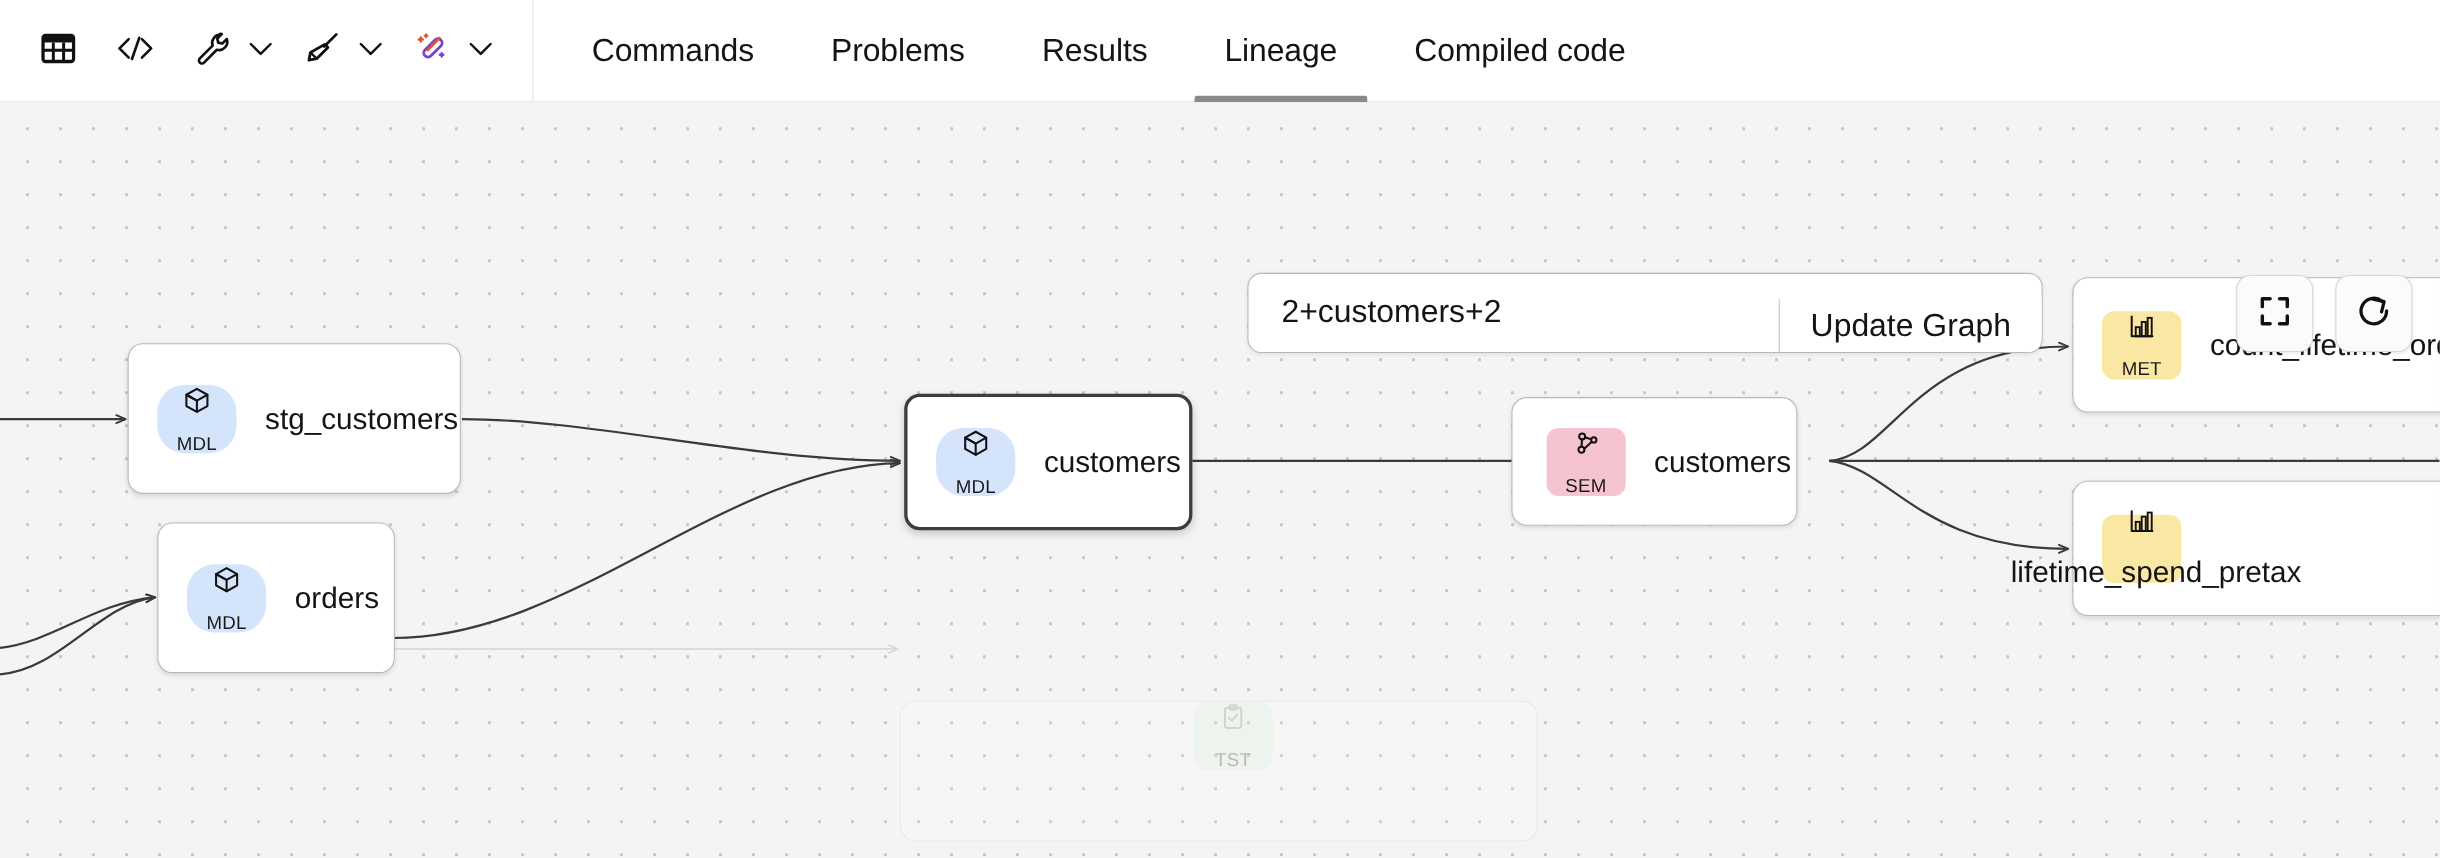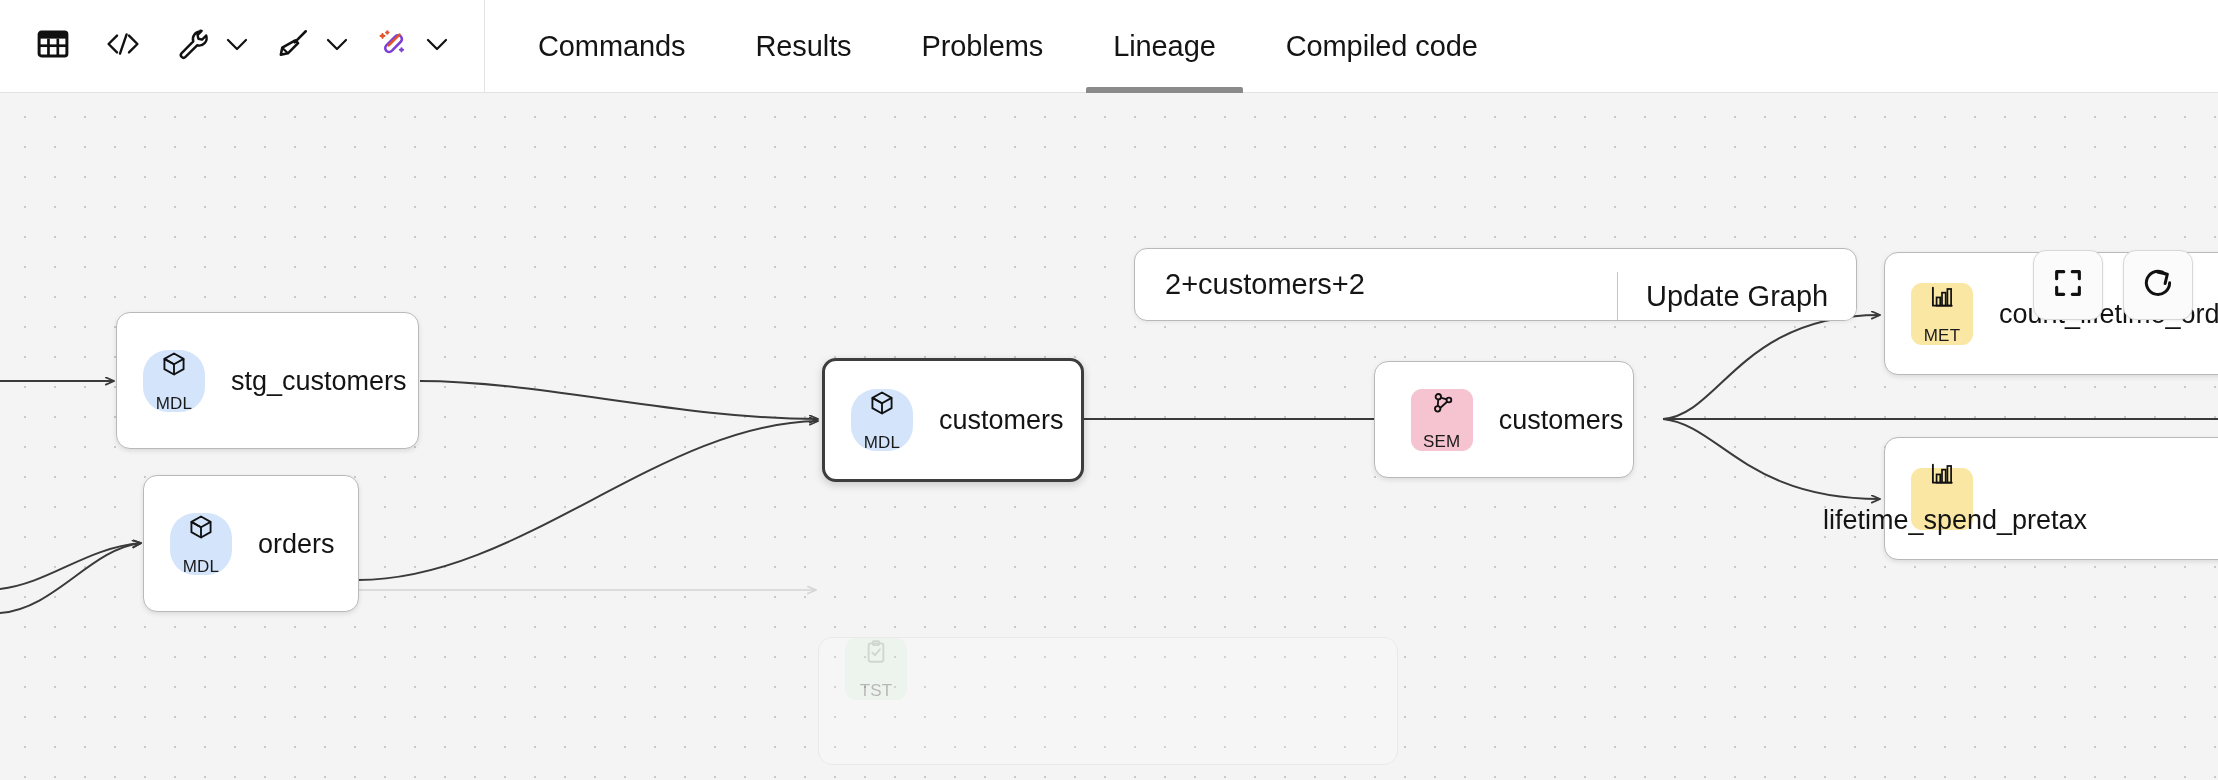--- a/index.html
+++ b/index.html
@@ -103,21 +103,21 @@
     border: 3px solid #3d3d3d;
     box-shadow: 0 3px 8px rgba(0,0,0,0.18);
   }
   .node.faded {
     opacity: 0.28;
     box-shadow: none;
     border-color: #cdcdcd;
     background: rgba(255,255,255,0.55);
   }
   .badge {
-    width: 62px; height: 62px;
+    width: 72px; height: 62px;
     border-radius: 11px;
     display: flex;
     flex-direction: column;
     align-items: center;
     justify-content: center;
     flex: none;
     gap: 16px;
   }
   .badge-mdl { background: #d3e4fb; border-radius: 25px; }
   .badge-sem { background: #f6c3d0; }
@@ -282,24 +282,24 @@
       </div>
     </div>
 
   </div>
 
   <div class="tabs">
     <div class="tab">
       <span>Commands</span>
     </div>
     <div class="tab">
+      <span>Problems</span>
+    </div>
+    <div class="tab">
       <span>Results</span>
-    </div>
-    <div class="tab">
-      <span>Problems</span>
     </div>
     <div class="tab active">
       <span>Lineage</span>
     </div>
     <div class="tab">
       <span>Compiled code</span>
     </div>
   </div>
 </div>
 
@@ -416,21 +416,21 @@
           <polyline points="3.6,3.4 3.6,20 21,20" fill="none" stroke="#111" stroke-width="1.7" stroke-linecap="round" stroke-linejoin="round"></polyline>
           <rect x="7.0" y="12.4" width="3.4" height="7.6" fill="none" stroke="#111" stroke-width="1.6"></rect>
           <rect x="12.0" y="8.0" width="3.4" height="12" fill="none" stroke="#111" stroke-width="1.6"></rect>
           <rect x="17.0" y="4.6" width="3.4" height="15.4" fill="none" stroke="#111" stroke-width="1.6"></rect>
         </svg>
       </span>
       <span class="node-label">lifetime_spend_pretax</span>
     </div>
   </div>
 
-  <div class="node faded" style="left:818px; top:544px; width:580px; height:128px; align-items:flex-start;">
+  <div class="node faded" style="left:818px; top:544px; width:580px; height:128px; align-items:center;flex-direction:column;">
     <div class="badge badge-tst">
       <span>
         <svg width="26" height="26" viewBox="0 0 24 24">
           <rect x="5.2" y="4.0" width="13.6" height="17" rx="2" fill="none" stroke="#6f8f72" stroke-width="1.7"></rect>
           <rect x="9.0" y="2.0" width="6" height="3.6" rx="1" fill="none" stroke="#6f8f72" stroke-width="1.7"></rect>
           <polyline points="8.6,12.6 11.0,15.0 15.6,9.6" fill="none" stroke="#6f8f72" stroke-width="1.7" stroke-linecap="round" stroke-linejoin="round"></polyline>
         </svg>
       </span>
       <span class="badge-text">TST</span>
     </div>

